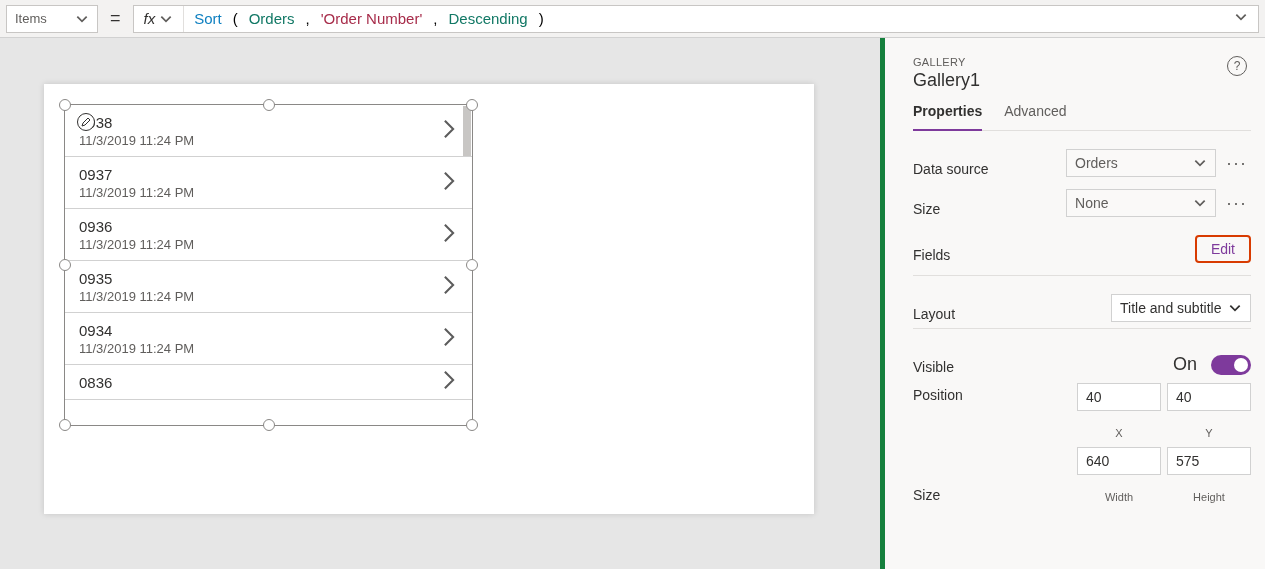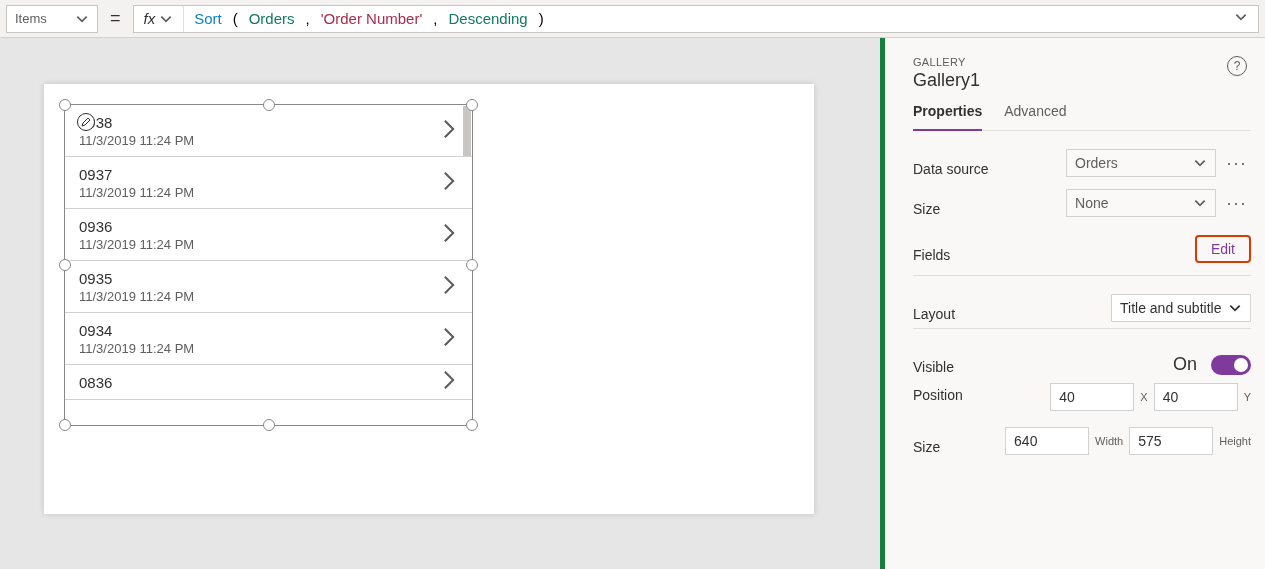--- a/index.html
+++ b/index.html
@@ -47,21 +47,21 @@
 .dd{width:150px;height:28px;border:1px solid #d1d1d1;background:#faf9f8;display:flex;align-items:center;justify-content:space-between;padding:0 8px;font-size:14px;color:#605e5c}
 .dd.white{background:#fff;color:#323130}
 .more{color:#605e5c;font-size:18px;padding:0 4px;letter-spacing:1px}
 .right-group{display:flex;align-items:center;gap:6px}
 .edit-btn{border:2px solid #d83b01;border-radius:4px;padding:4px 14px;color:#7e3a9c;font-size:14px;background:transparent}
 .toggle{width:40px;height:20px;background:#7e3a9c;border-radius:10px;position:relative}
 .toggle::after{content:"";position:absolute;right:3px;top:3px;width:14px;height:14px;background:#fff;border-radius:50%}
 .on-label{font-size:18px;color:#323130;margin-right:8px}
 .num-input{width:84px;height:28px;border:1px solid #d1d1d1;background:#fff;padding:0 8px;font-size:14px;color:#323130}
 .num-group{display:flex;gap:6px}
-.num-col{display:flex;align-items:center;gap:6px}
+.num-col{display:flex;flex-direction:column;align-items:center;gap:16px}
 .num-label{font-size:11px;color:#605e5c}
 .chev-svg{width:14px;height:14px}
 .chev-svg-big{width:18px;height:22px}
 </style>
 </head>
 <body>
 
 <div class="formula-bar">
   <div class="prop-dd">
     <span>Items</span>

